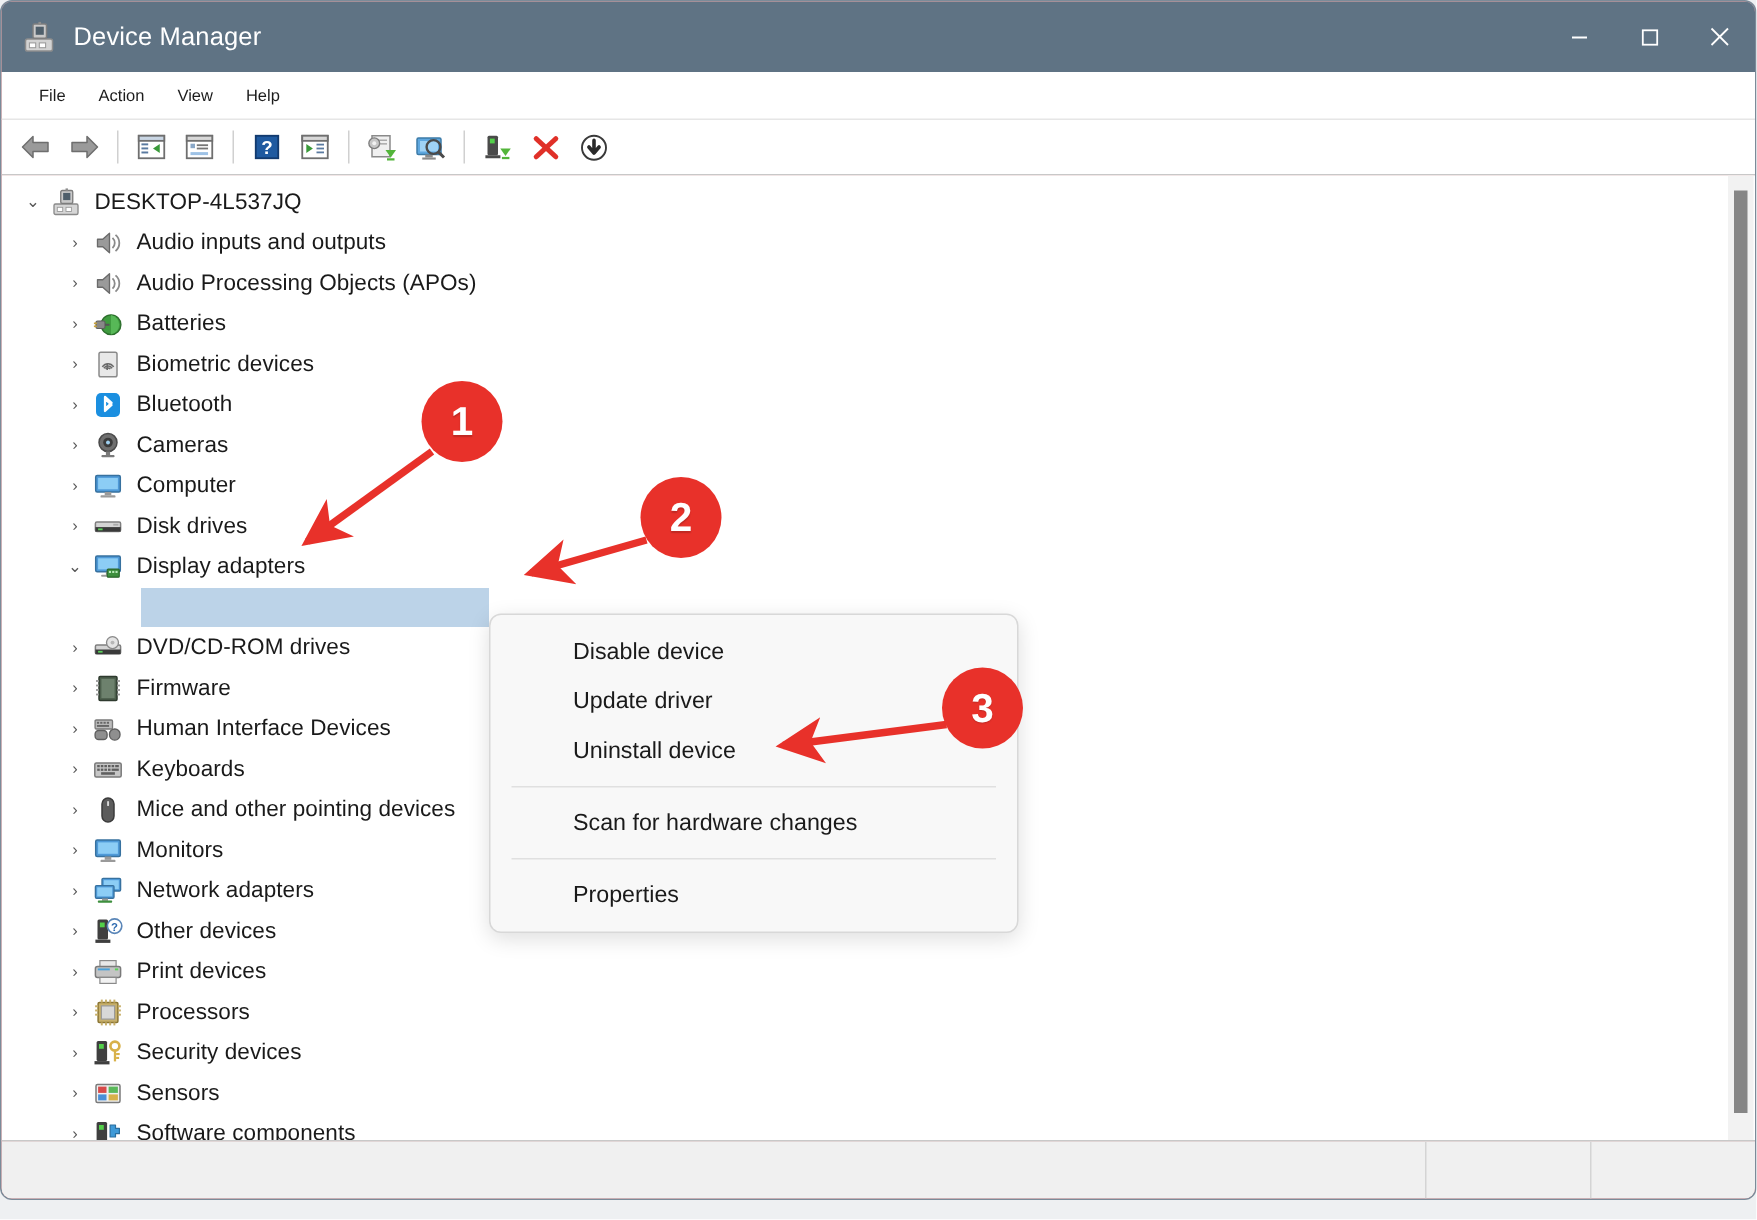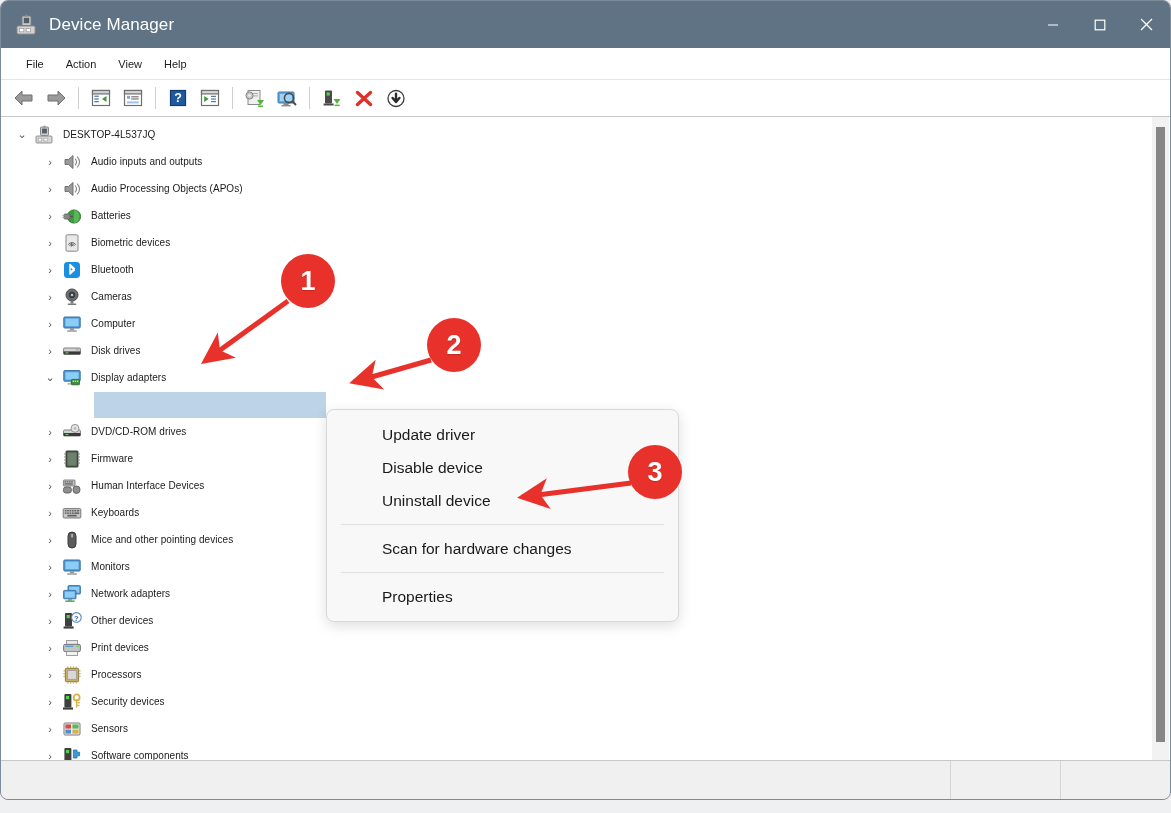--- a/index.html
+++ b/index.html
@@ -117,21 +117,21 @@
     color: #5a5a5a;
     font-size: 11px;
   }
   .nicon {
     width: 20px; height: 20px;
     margin-left: 3px; margin-right: 9px;
     flex: 0 0 auto;
     position: relative;
   }
   .nlabel {
-    font-size: 10px;
+    font-size: 15px;
     color: #1a1a1a;
     letter-spacing: .05px;
   }
   .node.selected-blank {
     height: 27px;
     padding-left: 0;
   }
   .blank-highlight {
     margin-left: 93px;
     width: 232px; height: 26px;
@@ -710,22 +710,22 @@
 
     <div class="statusbar">
       <div class="status-cell main"></div>
       <div class="status-cell seg"></div>
       <div class="status-cell seg"></div>
     </div>
 
   </div>
 
   <div class="ctxmenu">
+    <div class="ctxitem">Disable device</div>
     <div class="ctxitem">Update driver</div>
-    <div class="ctxitem">Disable device</div>
     <div class="ctxitem">Uninstall device</div>
     <div class="ctxsep"></div>
     <div class="ctxitem">Scan for hardware changes</div>
     <div class="ctxsep"></div>
     <div class="ctxitem bold">Properties</div>
   </div>
 
   <svg class="anno-svg" viewBox="0 0 1171 813">
     <defs>
       <marker id="ah" markerWidth="7" markerHeight="7" refX="5.4" refY="3.5" orient="auto">

